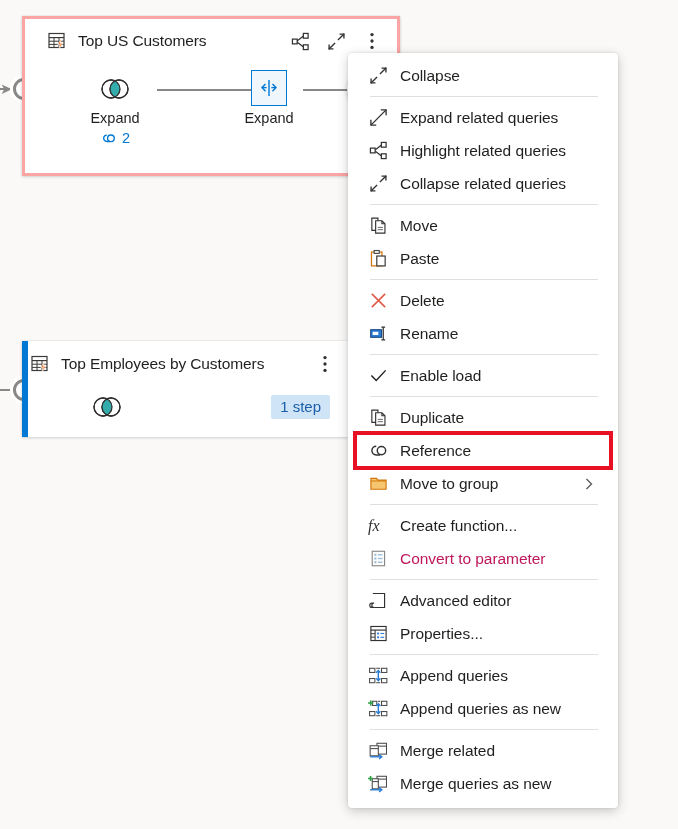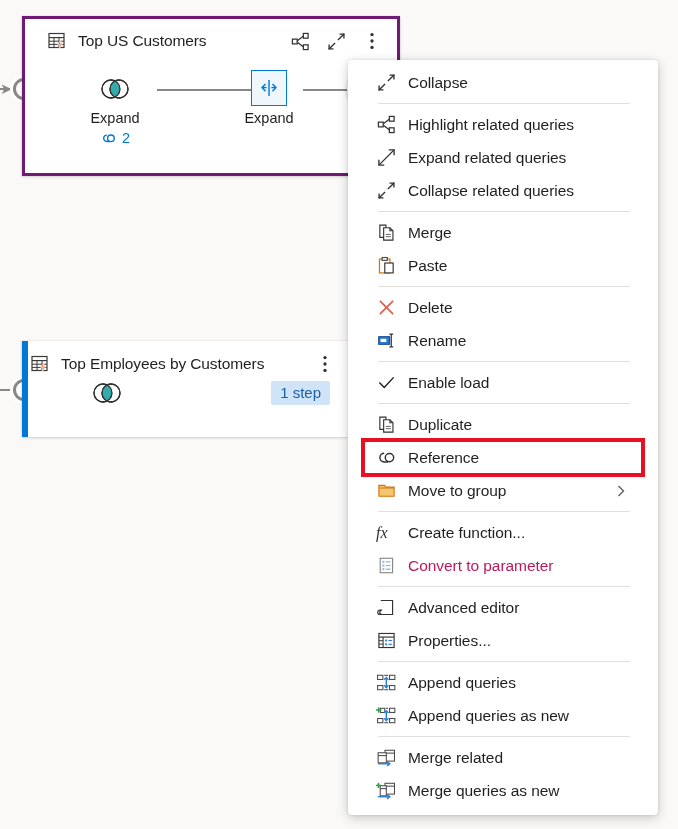--- a/index.html
+++ b/index.html
@@ -21,21 +21,21 @@
   .qcard {
     position: absolute;
     background: #ffffff;
     box-shadow: 0 1px 3px rgba(0,0,0,0.14), 0 0 2px rgba(0,0,0,0.10);
   }
   .qcard .accent {
     position: absolute; left: 0; top: 0; bottom: 0;
     width: 6px; background: #0078d4;
   }
   .qcard.selected {
-    border: 3px solid #701a75;
+    border: 3px solid #fca5a5;
   }
 
   .qhead {
     position: absolute; left: 0; right: 0; top: 0;
     height: 44px;
     display: flex; align-items: center;
   }
   .qtitle-wrap {
     display: flex; align-items: center; gap: 9px;
     padding-left: 22px;
@@ -128,26 +128,26 @@
     color: #1b5fa8;
     font-size: 15px;
     padding: 3px 9px 4px;
     border-radius: 2px;
     white-space: nowrap;
   }
 
   
   #ctxmenu {
     position: absolute;
-    left: 348px; top: 60px;
-    width: 310px;
+    left: 348px; top: 53px;
+    width: 270px;
     background: #ffffff;
     border-radius: 4px;
     box-shadow: 0 3px 12px rgba(0,0,0,0.20), 0 0 3px rgba(0,0,0,0.12);
-    padding: 6px 16px 8px;
+    padding: 6px 8px 8px;
   }
   .mi {
     position: relative;
     display: flex; align-items: center;
     height: 33px;
     padding: 0 14px 0 0;
     cursor: pointer;
   }
   .mi .micon {
     width: 44px; min-width: 44px;
@@ -297,21 +297,21 @@
       <div class="qhead-actions" style="padding-right:12px;">
         <span class="ha">
           <svg width="6" height="20" viewBox="0 0 6 20">
             <circle cx="3" cy="3.6" r="1.65" fill="#323130"></circle>
             <circle cx="3" cy="10" r="1.65" fill="#323130"></circle>
             <circle cx="3" cy="16.4" r="1.65" fill="#323130"></circle>
           </svg>
         </span>
       </div>
     </div>
-    <div class="qbody" style="top:32px;margin-left:48px;">
+    <div class="qbody" style="top:46px;margin-left:48px;">
       <span class="glyph" style="position:absolute; left:20px; top:8px; width:34px; height:24px; display:flex; align-items:center;">
         <svg width="34" height="24" viewBox="0 0 34 24">
           <circle cx="13" cy="12" r="9" fill="#ffffff" stroke="#323130" stroke-width="1.3"></circle>
           <circle cx="21" cy="12" r="9" fill="#ffffff" stroke="#323130" stroke-width="1.3"></circle>
           <path d="M17 3.9 A9 9 0 0 0 17 20.1 A9 9 0 0 0 17 3.9 Z" fill="#2aa8a8" opacity="0.95"></path>
           <circle cx="13" cy="12" r="9" fill="none" stroke="#323130" stroke-width="1.3"></circle>
           <circle cx="21" cy="12" r="9" fill="none" stroke="#323130" stroke-width="1.3"></circle>
         </svg>
       </span>
       <div class="steppill" style="right:18px; top:8px;">1 step</div>
@@ -329,63 +329,63 @@
           <polyline points="17.8,6.8 17.8,2.2 13.2,2.2" fill="none" stroke="#323130" stroke-width="1.4"></polyline>
         </svg>
       </span>
       <span class="mlabel">Collapse</span>
     </div>
     <div class="msep"></div>
 
     <div class="mi">
       <span class="micon">
         <svg width="19" height="19" viewBox="0 0 20 20">
+          <line x1="2" y1="18" x2="18" y2="2" stroke="#323130" stroke-width="1.4"></line>
+          <polyline points="2,12.4 2,18 7.6,18" fill="none" stroke="#323130" stroke-width="1.4"></polyline>
+          <polyline points="12.4,2 18,2 18,7.6" fill="none" stroke="#323130" stroke-width="1.4"></polyline>
+        </svg>
+      </span>
+      <span class="mlabel">Expand related queries</span>
+    </div>
+    <div class="mi">
+      <span class="micon">
+        <svg width="19" height="19" viewBox="0 0 20 20">
           <rect x="1.5" y="7.5" width="5" height="5" fill="none" stroke="#323130" stroke-width="1.3"></rect>
           <rect x="13" y="1.5" width="5" height="5" fill="none" stroke="#323130" stroke-width="1.3"></rect>
           <rect x="13" y="13.5" width="5" height="5" fill="none" stroke="#323130" stroke-width="1.3"></rect>
           <line x1="6.7" y1="9.2" x2="12.8" y2="4.5" stroke="#323130" stroke-width="1.3"></line>
           <line x1="6.7" y1="10.9" x2="12.8" y2="15.6" stroke="#323130" stroke-width="1.3"></line>
         </svg>
       </span>
       <span class="mlabel">Highlight related queries</span>
     </div>
     <div class="mi">
       <span class="micon">
         <svg width="19" height="19" viewBox="0 0 20 20">
-          <line x1="2" y1="18" x2="18" y2="2" stroke="#323130" stroke-width="1.4"></line>
-          <polyline points="2,12.4 2,18 7.6,18" fill="none" stroke="#323130" stroke-width="1.4"></polyline>
-          <polyline points="12.4,2 18,2 18,7.6" fill="none" stroke="#323130" stroke-width="1.4"></polyline>
-        </svg>
-      </span>
-      <span class="mlabel">Expand related queries</span>
-    </div>
-    <div class="mi">
-      <span class="micon">
-        <svg width="19" height="19" viewBox="0 0 20 20">
           <line x1="1.8" y1="18.2" x2="8.5" y2="11.5" stroke="#323130" stroke-width="1.4"></line>
           <polyline points="2.2,13.2 2.2,17.8 6.8,17.8" fill="none" stroke="#323130" stroke-width="1.4"></polyline>
           <line x1="18.2" y1="1.8" x2="11.5" y2="8.5" stroke="#323130" stroke-width="1.4"></line>
           <polyline points="17.8,6.8 17.8,2.2 13.2,2.2" fill="none" stroke="#323130" stroke-width="1.4"></polyline>
         </svg>
       </span>
       <span class="mlabel">Collapse related queries</span>
     </div>
     <div class="msep"></div>
 
     <div class="mi">
       <span class="micon">
         <svg width="19" height="19" viewBox="0 0 20 20">
           <path d="M3 2.2 L9.4 2.2 L9.4 15.2 L3 15.2 Z" fill="#fff" stroke="#323130" stroke-width="1.2"></path>
           <path d="M7 5 L13.6 5 L16.8 8.2 L16.8 18 L7 18 Z" fill="#fff" stroke="#323130" stroke-width="1.2"></path>
           <path d="M13.6 5 L13.6 8.2 L16.8 8.2" fill="none" stroke="#323130" stroke-width="1.2"></path>
           <line x1="9.2" y1="12" x2="14.6" y2="12" stroke="#605e5c" stroke-width="1"></line>
           <line x1="9.2" y1="14.4" x2="14.6" y2="14.4" stroke="#605e5c" stroke-width="1"></line>
         </svg>
       </span>
-      <span class="mlabel">Merge</span>
+      <span class="mlabel">Move</span>
     </div>
     <div class="mi">
       <span class="micon">
         <svg width="19" height="19" viewBox="0 0 20 20">
           <rect x="2.6" y="3.2" width="11" height="14.6" fill="#fff" stroke="#d2760c" stroke-width="1.3"></rect>
           <rect x="5.4" y="1.6" width="5.4" height="3" fill="#fff" stroke="#4a4a4a" stroke-width="1.2"></rect>
           <rect x="8.2" y="7.4" width="8.8" height="10.4" fill="#fff" stroke="#323130" stroke-width="1.2"></rect>
         </svg>
       </span>
       <span class="mlabel">Paste</span>

